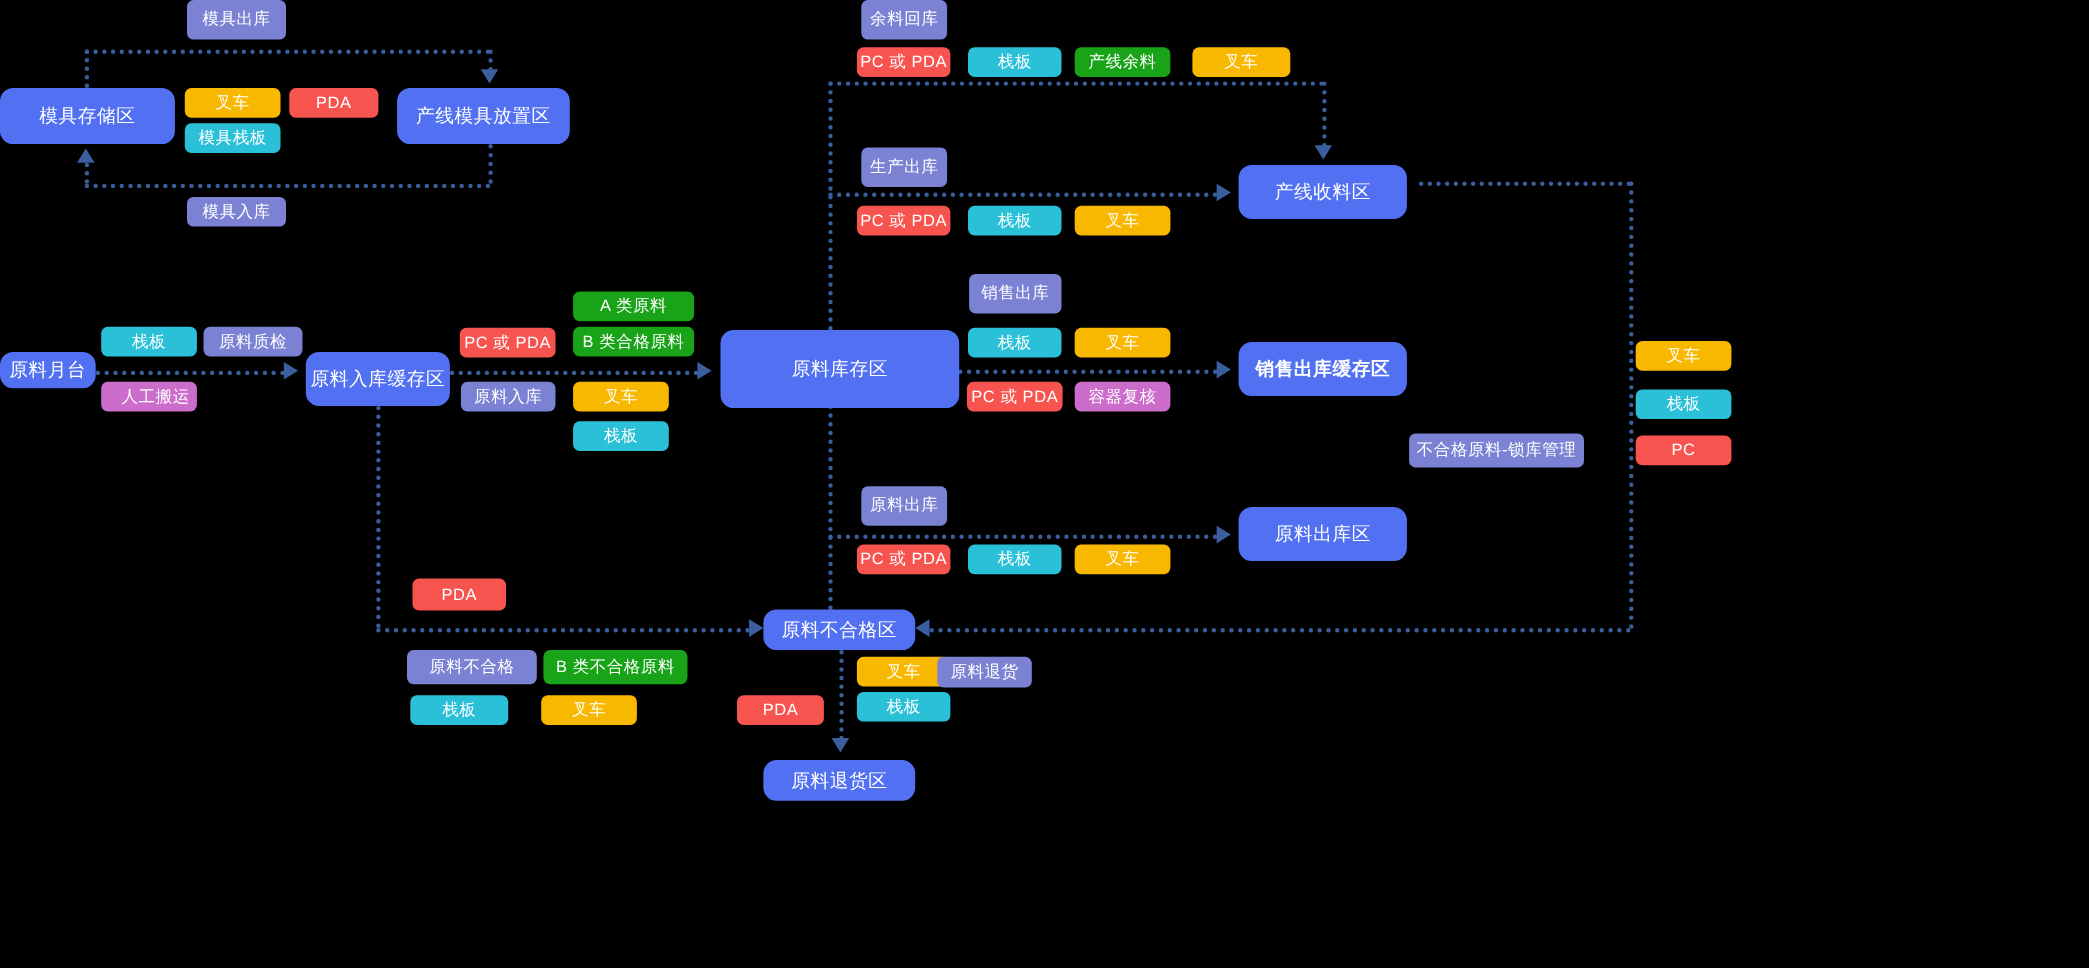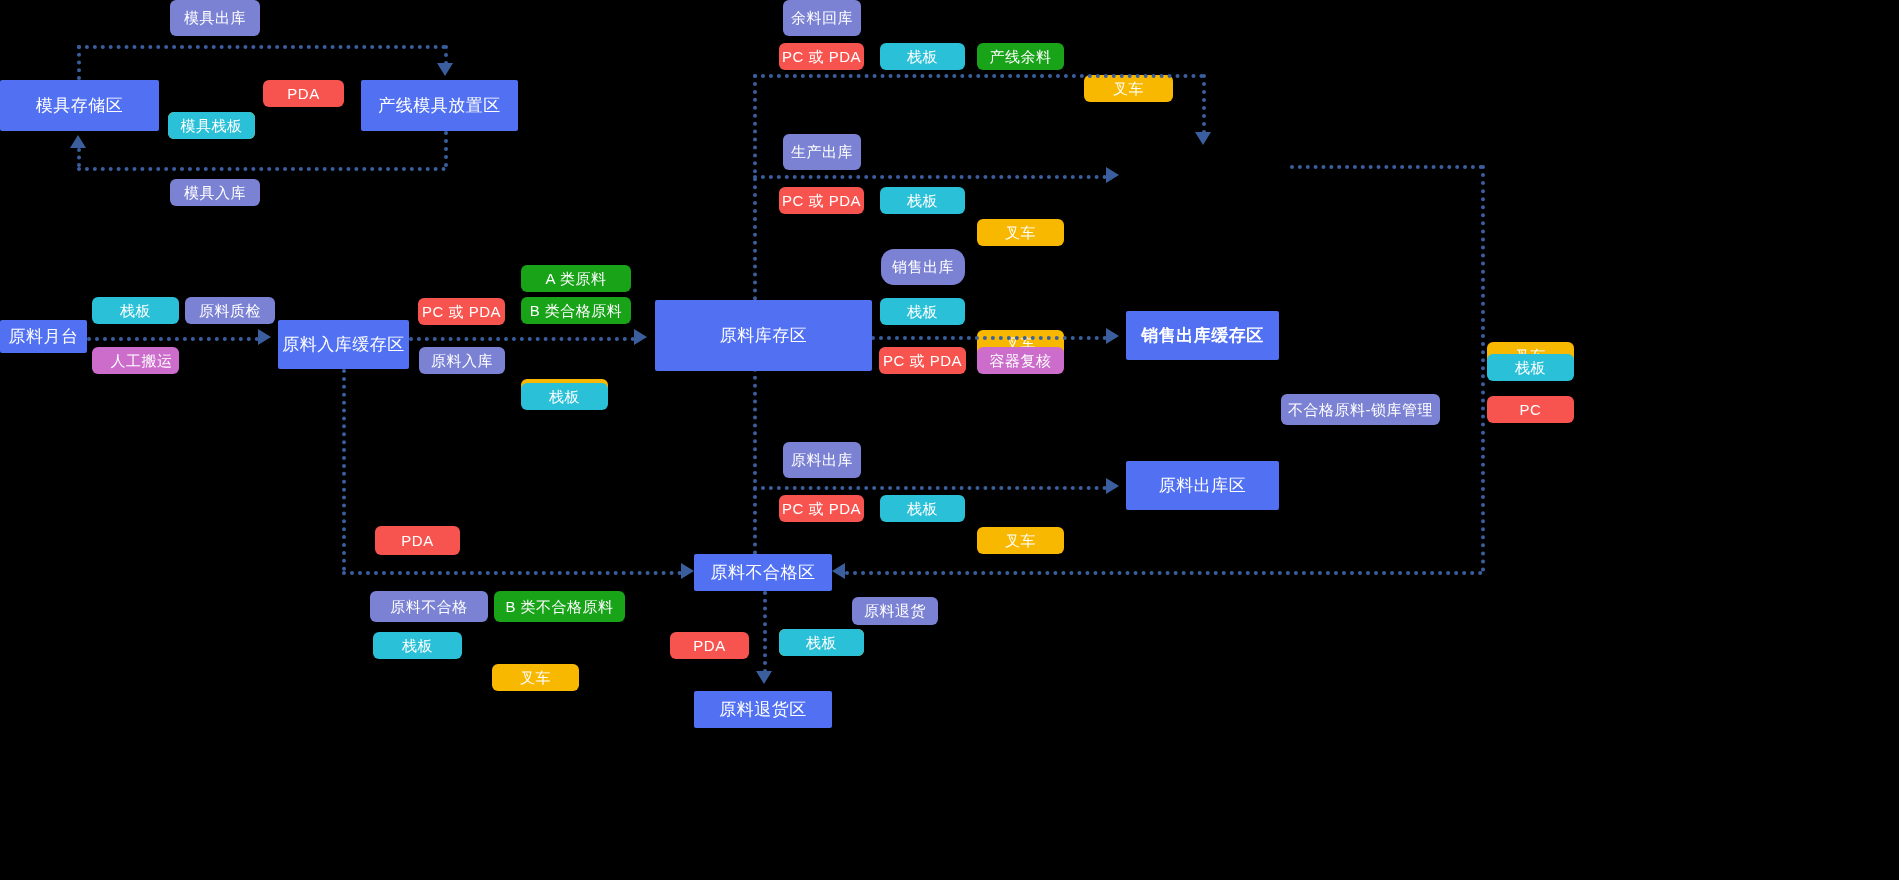--- a/index.html
+++ b/index.html
@@ -23,39 +23,38 @@
     justify-content: center;
     color: #ffffff;
     text-align: center;
     border-radius: 6px;
     line-height: 1.15;
     white-space: nowrap;
     letter-spacing: 0.5px;
   }
   .n-area {            
     background: #5271f2;
-    border-radius: 2px;
+    border-radius: 12px;
     font-size: 17px;
   }
   .n-action {          
     background: #7b82d4;
     font-size: 15px;
   }
   .n-pc {              
     background: #f8544f;
     font-size: 15px;
   }
   .n-pallet {          
     background: #29c0d8;
     font-size: 15px;
   }
   .n-fork {            
     background: #f9b800;
     font-size: 15px;
-    margin-top: 32px;
   }
   .n-mat {             
     background: #18a318;
     font-size: 15px;
   }
   .n-manual {          
     background: #cc6dcc;
     font-size: 15px;
   }
   .edge {
@@ -141,30 +140,31 @@
   <div class="edge edge-v" style="left:753px;top:74px;height:497px;"></div>
 
   <div class="node n-action" style="left:783px;top:134px;width:78px;height:36px;">生产出库</div>
 
   <div class="node n-pc" style="left:779px;top:187px;width:85px;height:27px;">PC 或 PDA</div>
 
   <div class="node n-pallet" style="left:880px;top:187px;width:85px;height:27px;">栈板</div>
 
   <div class="node n-fork" style="left:977px;top:187px;width:87px;height:27px;">叉车</div>
 
+  <div class="node n-area" style="left:1126px;top:150px;width:153px;height:49px;">产线收料区</div>
 
   <div class="edge edge-h" style="left:753px;top:175px;width:354px;"></div>
   <div class="arrow arrow-r" style="left:1106px;top:167px;"></div>
 
   <div class="edge edge-h" style="left:1290px;top:165px;width:193px;"></div>
   <div class="edge edge-v" style="left:1481px;top:165px;height:407px;"></div>
   <div class="edge edge-h" style="left:845px;top:571px;width:638px;"></div>
   <div class="arrow arrow-l" style="left:832px;top:563px;"></div>
 
-  <div class="node n-action" style="left:881px;top:249px;width:84px;height:36px;border-radius:13px;">销售出库</div>
+  <div class="node n-action" style="left:881px;top:249px;width:84px;height:36px;">销售出库</div>
 
   <div class="node n-pallet" style="left:880px;top:298px;width:85px;height:27px;">栈板</div>
 
   <div class="node n-fork" style="left:977px;top:298px;width:87px;height:27px;">叉车</div>
 
   <div class="node n-pc" style="left:879px;top:347px;width:87px;height:27px;">PC 或 PDA</div>
 
   <div class="node n-manual" style="left:977px;top:347px;width:87px;height:27px;">容器复核</div>
 
   <div class="node n-area" style="left:1126px;top:311px;width:153px;height:49px;font-weight:bold;">销售出库缓存区</div>

